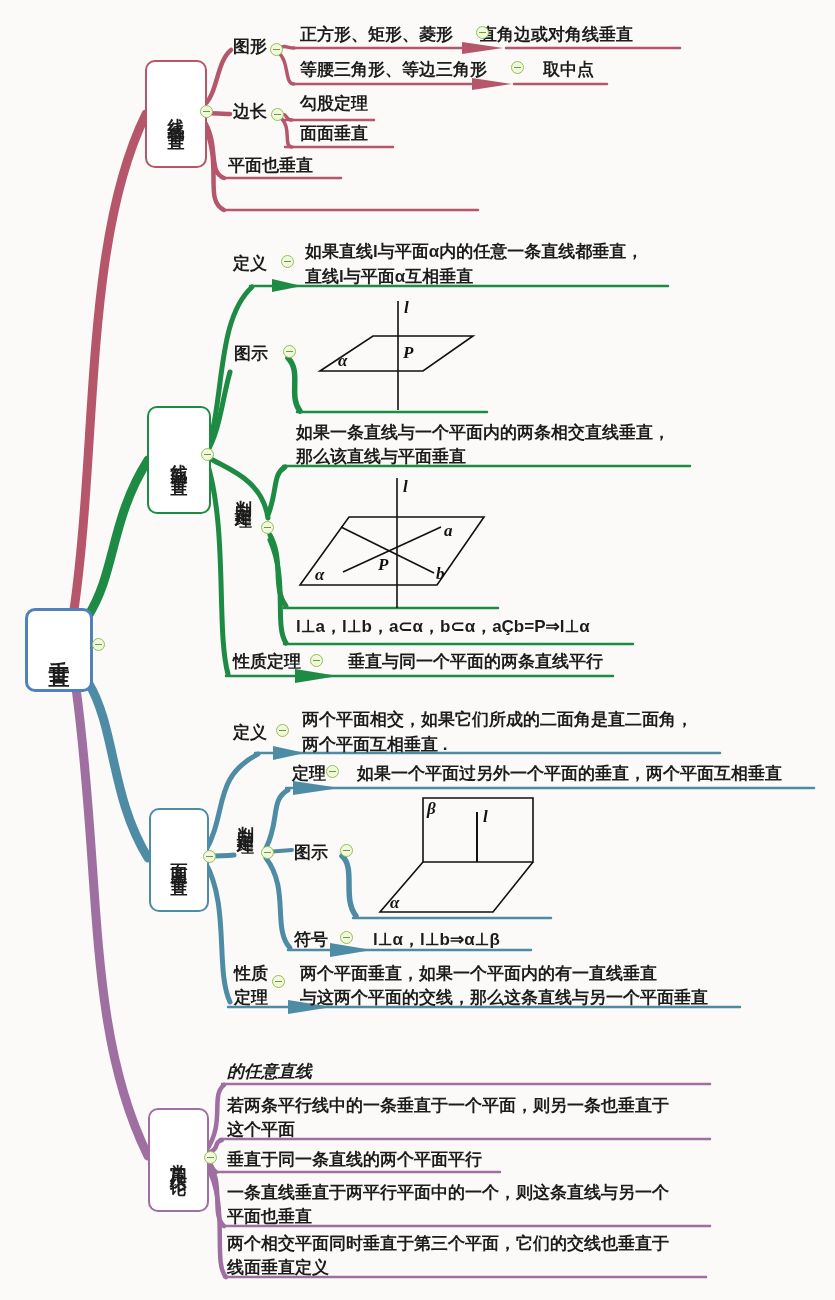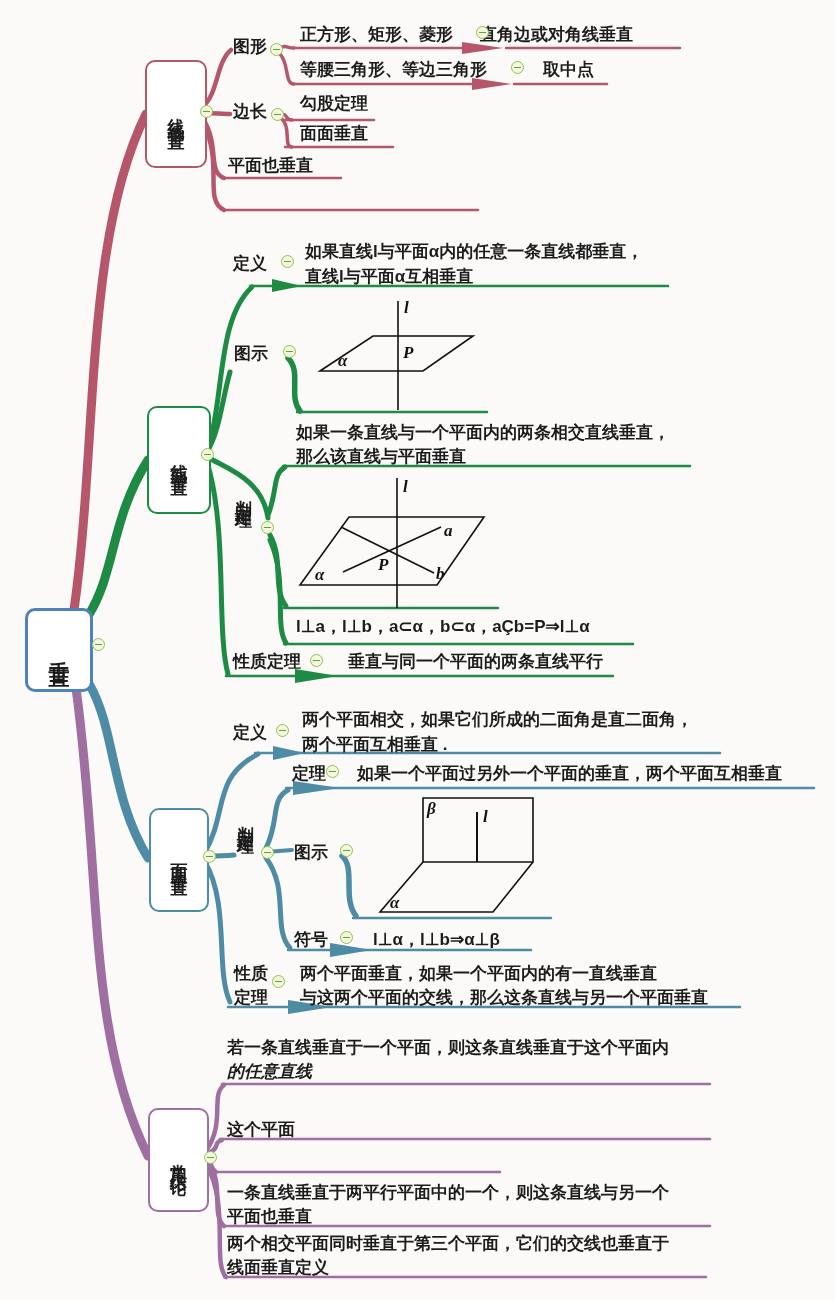--- a/index.html
+++ b/index.html
@@ -181,23 +181,24 @@
 <div class="txt" style="left:292px;top:763px;">定理</div>
 <div class="txt" style="left:357px;top:763px;">如果一个平面过另外一个平面的垂直，两个平面互相垂直</div>
 <div class="txt" style="left:294px;top:842px;">图示</div>
 <div class="txt" style="left:294px;top:929px;">符号</div>
 <div class="txt" style="left:373px;top:929px;">l⊥α，l⊥b⇒α⊥β</div>
 <div class="txt" style="left:234px;top:963px;text-align:center;">性质</div>
 <div class="txt" style="left:234px;top:987px;">定理</div>
 <div class="txt" style="left:300px;top:987px;">与这两个平面的交线，那么这条直线与另一个平面垂直</div>
 <div class="txt" style="left:300px;top:963px;">两个平面垂直，如果一个平面内的有一直线垂直</div>
 
-<div class="txt" style="left:227px;top:1037px;">若一条直线垂直于一个平面，则这条直线垂直于这个平面内</div>
 <div class="txt" style="left:227px;top:1061px;font-style:italic;">的任意直线</div>
+<div class="txt" style="left:227px;top:1095px;">若两条平行线中的一条垂直于一个平面，则另一条也垂直于</div>
 <div class="txt" style="left:227px;top:1119px;">这个平面</div>
+<div class="txt" style="left:227px;top:1149px;">垂直于同一条直线的两个平面平行</div>
 <div class="txt" style="left:227px;top:1182px;">一条直线垂直于两平行平面中的一个，则这条直线与另一个</div>
 <div class="txt" style="left:227px;top:1206px;">平面也垂直</div>
 <div class="txt" style="left:227px;top:1233px;">两个相交平面同时垂直于第三个平面，它们的交线也垂直于</div>
 <div class="txt" style="left:227px;top:1257px;">线面垂直定义</div>
 
 <div class="minus" style="left:92px;top:638px;"></div>
 <div class="minus" style="left:200px;top:105px;"></div>
 <div class="minus" style="left:270px;top:43px;"></div>
 <div class="minus" style="left:476px;top:26px;"></div>
 <div class="minus" style="left:511px;top:61px;"></div>

